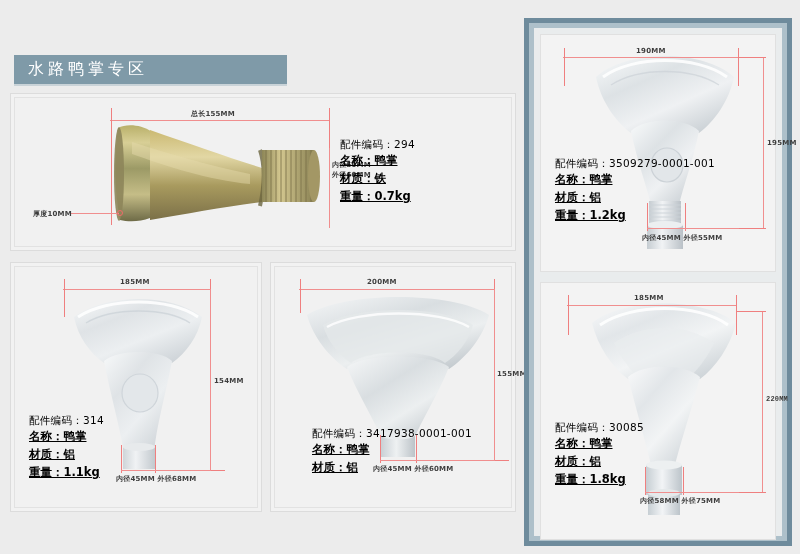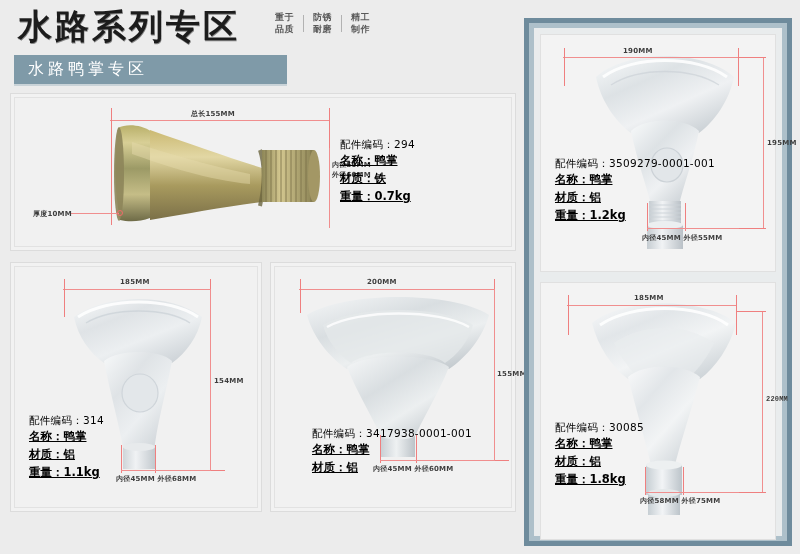--- a/index.html
+++ b/index.html
@@ -58,39 +58,20 @@
 
   
   .art { position: absolute; }
   .art svg { display: block; }
 </style>
 </head>
 <body>
 
 <div id="page">
 
-  <div class="hdr">
-    <div class="hdr-title">水路系列专区</div>
-    <div class="taglines">
-      <div class="tag">
-        <div>重于</div>
-        <div>品质</div>
-      </div>
-      <div class="tag-sep"></div>
-      <div class="tag">
-        <div>防锈</div>
-        <div>耐磨</div>
-      </div>
-      <div class="tag-sep"></div>
-      <div class="tag">
-        <div>精工</div>
-        <div>制作</div>
-      </div>
-    </div>
-  </div>
 
   <div class="banner">
     <div class="banner-text">水路鸭掌专区</div>
   </div>
 
   <div class="card" style="left:10px; top:93px; width:506px; height:158px;">
     <div class="card-inner">
 
       <div class="art" style="left:95px; top:12px;">
         <svg width="215" height="118" viewBox="0 0 215 118">
@@ -315,21 +296,21 @@
             </g>
 
             <rect x="56" y="182" width="36" height="24" fill="url(#al6)"></rect>
             <ellipse cx="74" cy="182" rx="18" ry="4" fill="#eceff1"></ellipse>
           </svg>
         </div>
 
         <div class="hline" style="left:22px; top:22px; width:176px;"></div>
         <div class="tickv" style="left:23px; top:13px; height:38px;"></div>
         <div class="tickv" style="left:197px; top:13px; height:38px;"></div>
-        <div class="dimlabel" style="left:82px; top:12px;">190MM</div>
+        <div class="dimlabel" style="left:95px; top:12px;">190MM</div>
 
         <div class="vline" style="left:222px; top:22px; height:172px;"></div>
         <div class="tickh" style="left:197px; top:22px; width:28px;"></div>
         <div class="tickh" style="left:197px; top:193px; width:28px;"></div>
         <div class="dimlabel" style="left:226px; top:104px;">195MM</div>
 
         <div class="tickv" style="left:106px; top:168px; height:28px;"></div>
         <div class="tickv" style="left:144px; top:168px; height:28px;"></div>
         <div class="hline" style="left:106px; top:193px; width:92px;"></div>
         <div class="dimlabel" style="left:101px; top:198px;">内径45MM 外径55MM</div>

